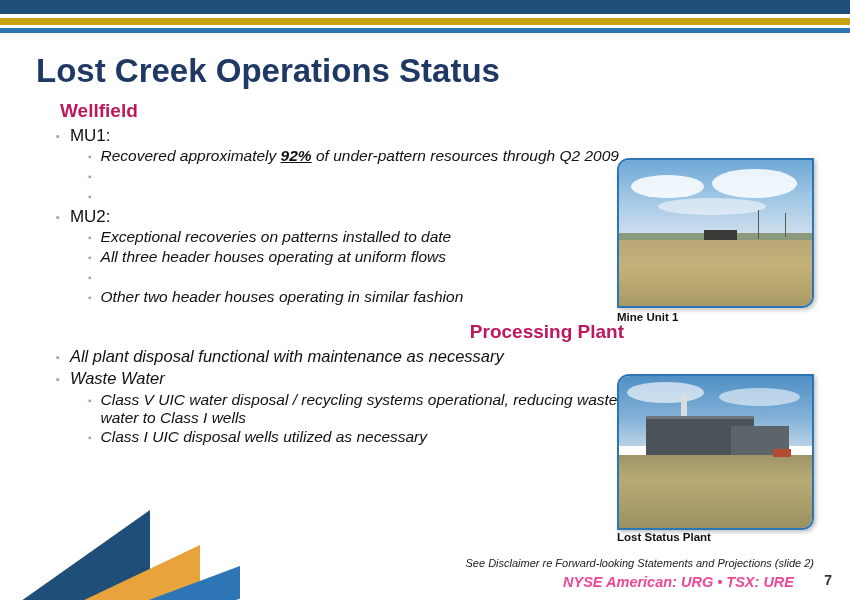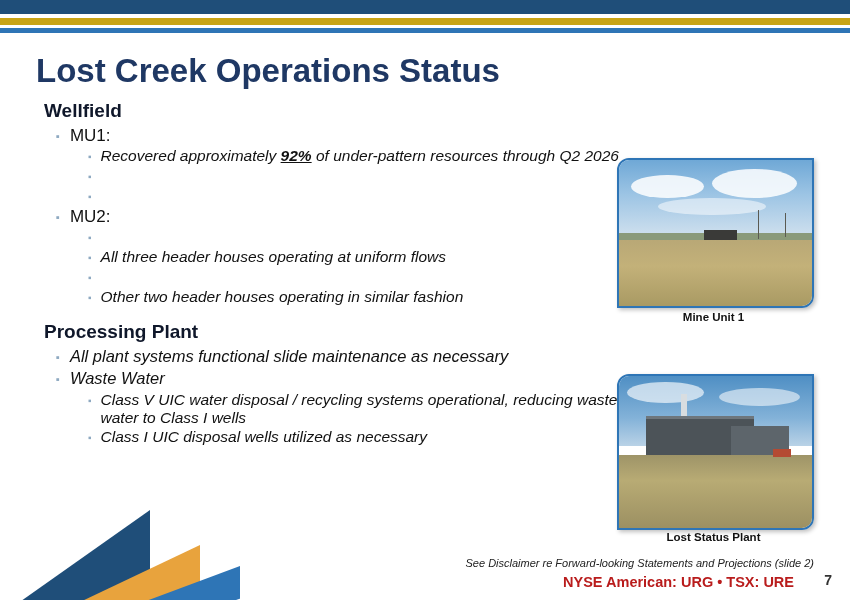--- a/index.html
+++ b/index.html
@@ -75,25 +75,26 @@
   
   .content {
     position: absolute;
     left: 44px;
     top: 100px;
     width: 580px;
   }
   .section-head {
     font-size: 19px;
     font-weight: bold;
-    color: #0f172a;
-    margin: 0 0 4px 0;
+    color: #be185d;
+    margin: 0 0 4px 16px;
   }
   .section-head.second {
     margin-top: 14px;
+    text-align: right;
   }
 
   .lvl1 {
     display: flex;
     align-items: flex-start;
     margin: 1px 0 1px 12px;
     font-size: 17px;
     color: #111111;
   }
   .lvl1 .bullet {
@@ -155,21 +156,21 @@
   }
   #photo-plant {
     left: 617px;
     top: 374px;
     width: 193px;
     height: 152px;
   }
   .caption {
     position: absolute;
     width: 193px;
-    text-align: center;
+    text-align: left;
     font-size: 11.5px;
     font-weight: bold;
     color: #111111;
   }
   #caption-mine { left: 617px; top: 311px; }
   #caption-plant { left: 617px; top: 531px; }
 
   
   .sky1 {
     position: absolute; left:0; top:0; width:100%; height:52%;
@@ -282,21 +283,22 @@
     font-style: italic;
     color: #222222;
     margin-left: 48px;
   }
   .ticker {
     position: absolute;
     right: 56px;
     top: 574px;
     font-size: 14.5px;
     font-weight: bold;
-    color: #b91c1c;
+    font-style: italic;
+    color: #ec4899;
   }
   .page-num {
     position: absolute;
     right: 18px;
     top: 572px;
     font-size: 14px;
     font-weight: bold;
     color: #333333;
   }
 </style>
@@ -318,59 +320,60 @@
 
   <div class="section-head">Wellfield</div>
 
   <div class="lvl1">
     <span class="bullet">▪</span>
     <span class="txt">MU1:</span>
   </div>
 
   <div class="lvl2">
     <span class="bullet">▪</span>
-    <span class="txt"><span>Recovered approximately </span><span class="bold-u">92%</span><span> of under-pattern resources through Q2 2026</span></span>
+    <span class="txt"><span>Recovered approximately </span><span class="bold-u">92%</span><span> of under-pattern resources through Q2 2009</span></span>
   </div>
 
   <div class="lvl2">
     <span class="bullet">▪</span>
   </div>
 
   <div class="lvl2">
     <span class="bullet">▪</span>
   </div>
 
   <div class="lvl1">
     <span class="bullet">▪</span>
     <span class="txt">MU2:</span>
   </div>
 
   <div class="lvl2">
     <span class="bullet">▪</span>
+    <span class="txt">Exceptional recoveries on patterns installed to date</span>
   </div>
 
   <div class="lvl2">
     <span class="bullet">▪</span>
     <span class="txt">All three header houses operating at uniform flows</span>
   </div>
 
   <div class="lvl2">
     <span class="bullet">▪</span>
   </div>
 
   <div class="lvl2">
     <span class="bullet">▪</span>
     <span class="txt">Other two  header houses operating in similar fashion</span>
   </div>
 
   <div class="section-head second">Processing Plant</div>
 
   <div class="lvl1-plain">
     <span class="bullet">▪</span>
-    <span class="txt">All plant systems functional slide maintenance as necessary</span>
+    <span class="txt">All plant disposal functional with maintenance as necessary</span>
   </div>
 
   <div class="lvl1-plain">
     <span class="bullet">▪</span>
     <span class="txt">Waste Water</span>
   </div>
 
   <div class="lvl2">
     <span class="bullet">▪</span>
     <span class="txt">Class V UIC water disposal / recycling systems operational, reducing waste water to Class I wells</span>

